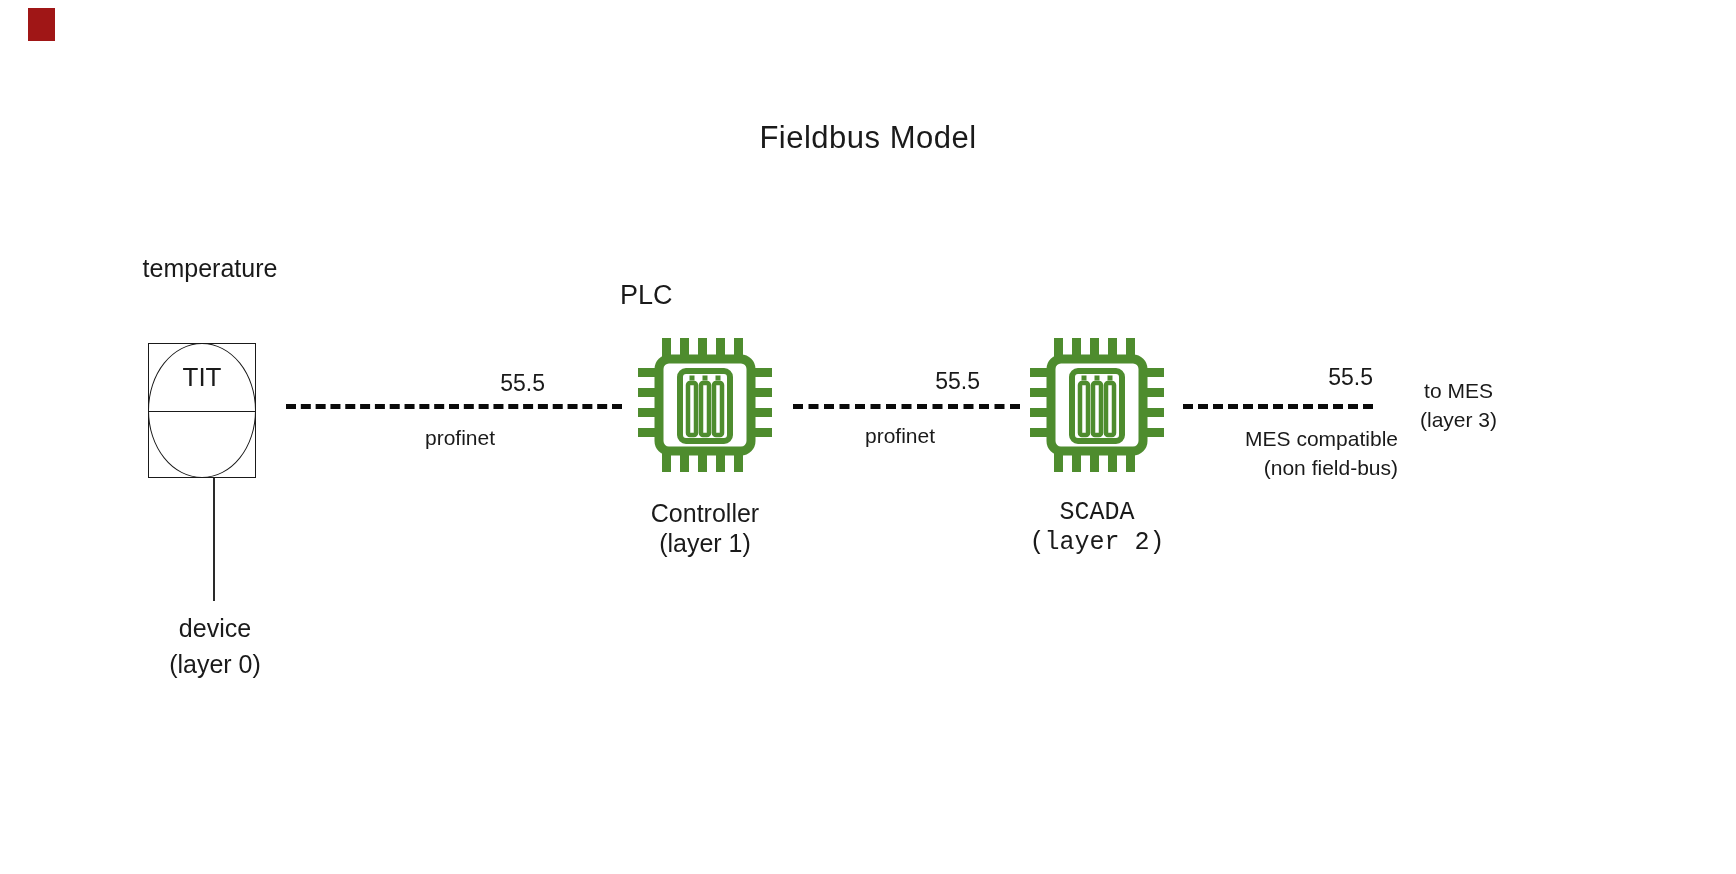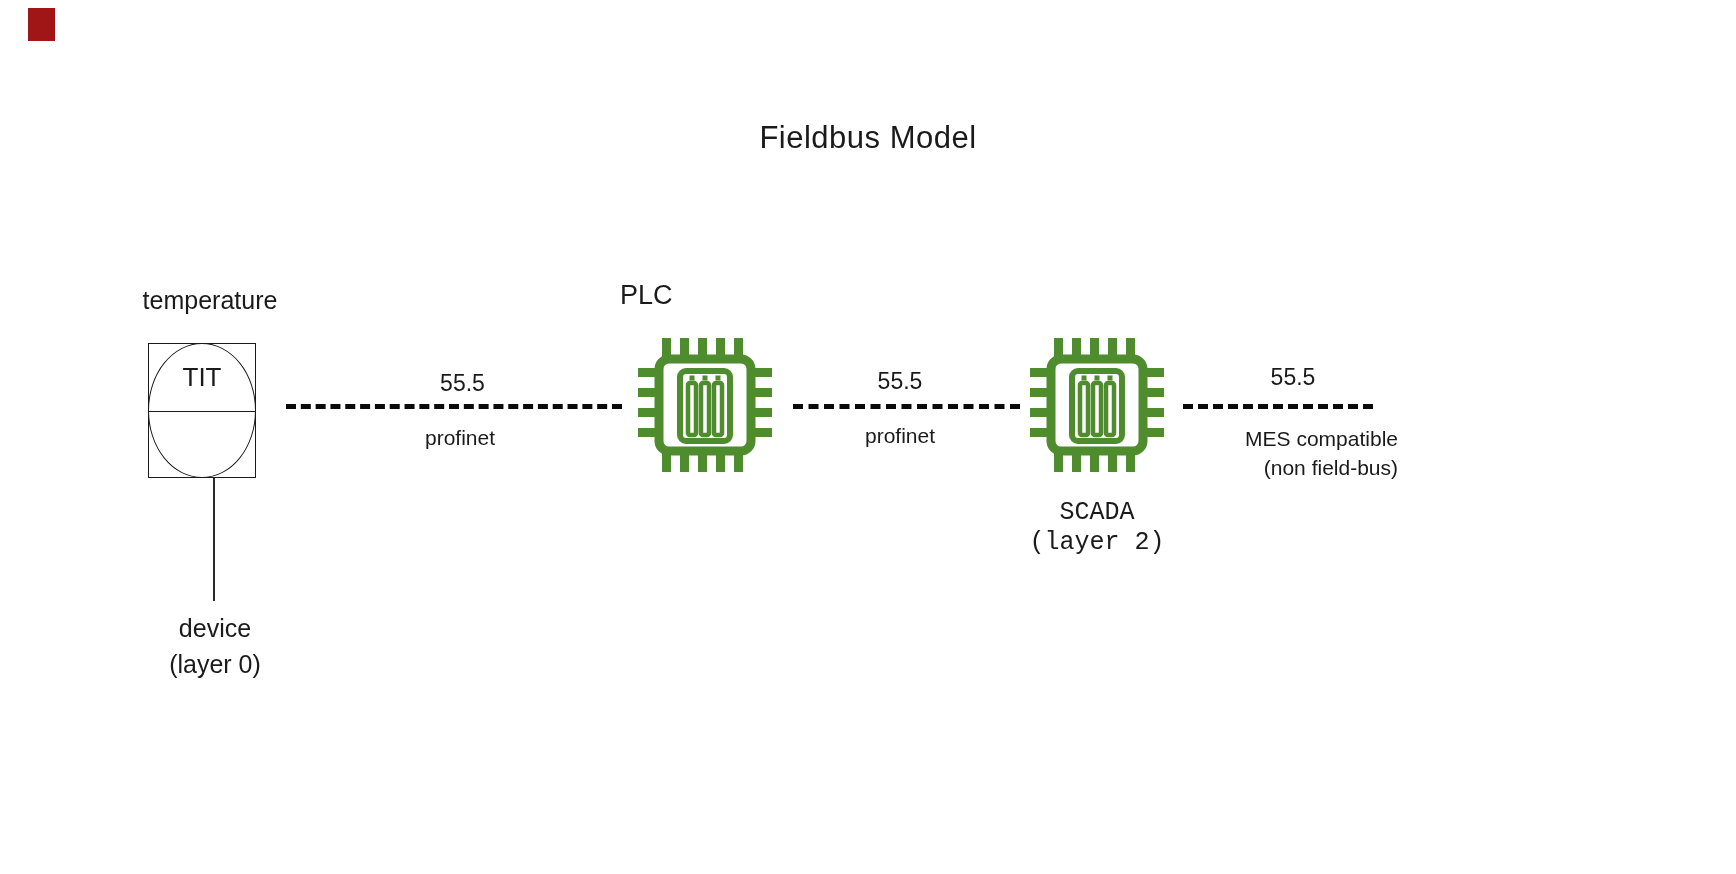--- a/index.html
+++ b/index.html
@@ -26,21 +26,21 @@
     text-align: center;
     font-size: 31px;
     letter-spacing: 0.5px;
   }
 
   
   .tx-label {
     position: absolute;
     left: 90px; top: 250px; width: 240px;
     text-align: center;
-    font-size: 25px; line-height: 36px; margin-top: 32px;
+    font-size: 25px; line-height: 36px;
   }
   .tit-symbol {
     position: absolute;
     left: 148px; top: 343px;
     width: 108px; height: 135px;
     border: 1.5px solid #1a1a1a;
     box-sizing: border-box;
     background: #ffffff;
   }
   .tit-circle {
@@ -76,21 +76,21 @@
   
   .bus-line {
     position: absolute;
     height: 0;
     border-top: 5px dashed var(--line, #0a0a0a);
   }
   .bus-line.l1 { left: 286px; top: 404px; width: 336px; }
   .bus-line.l2 { left: 793px; top: 404px; width: 227px; }
   .bus-line.l3 { left: 1183px; top: 404px; width: 190px; }
 
-  .link-value { position: absolute; font-size: 23px; text-align: center; }
+  .link-value { position: absolute; font-size: 23px; text-align: right; }
   .lv1 { left: 380px; top: 370px; width: 165px; }
   .lv2 { left: 820px; top: 368px; width: 160px; }
   .lv3 { left: 1213px; top: 364px; width: 160px; }
 
   .link-protocol { position: absolute; font-size: 21px; line-height: 29px; text-align: center; }
   .lp1 { left: 380px; top: 423px; width: 160px; }
   .lp2 { left: 820px; top: 421px; width: 160px; }
   .lp3 { left: 1188px; top: 424px; width: 210px; text-align: right; }
 
   
@@ -186,20 +186,24 @@
         <rect x="84" y="53" width="8" height="52" rx="2"></rect>
       </g>
       <g fill="currentColor" stroke="none">
         <rect x="59.5" y="45.5" width="5" height="5"></rect>
         <rect x="72.5" y="45.5" width="5" height="5"></rect>
         <rect x="85.5" y="45.5" width="5" height="5"></rect>
       </g>
     </svg>
   </div>
 
+  <div class="node-caption cap-plc">
+    <div>Controller</div>
+    <div>(layer 1)</div>
+  </div>
 
   <div class="bus-line l2"></div>
   <div class="link-value lv2">55.5</div>
   <div class="link-protocol lp2">profinet</div>
 
   <div class="chip scada">
     <svg viewBox="0 0 150 150" width="150" height="150" aria-hidden="true">
       <g fill="currentColor" stroke="none">
         <rect x="32" y="8" width="9" height="22"></rect>
           <rect x="50" y="8" width="9" height="22"></rect>
@@ -240,14 +244,18 @@
     <div>(layer 2)</div>
   </div>
 
   <div class="bus-line l3"></div>
   <div class="link-value lv3">55.5</div>
   <div class="link-protocol lp3">
     <div>MES compatible</div>
     <div>(non field-bus)</div>
   </div>
 
+  <div class="mes-label">
+    <div>to MES</div>
+    <div>(layer 3)</div>
+  </div>
 
 </div>
 
 </body></html>

